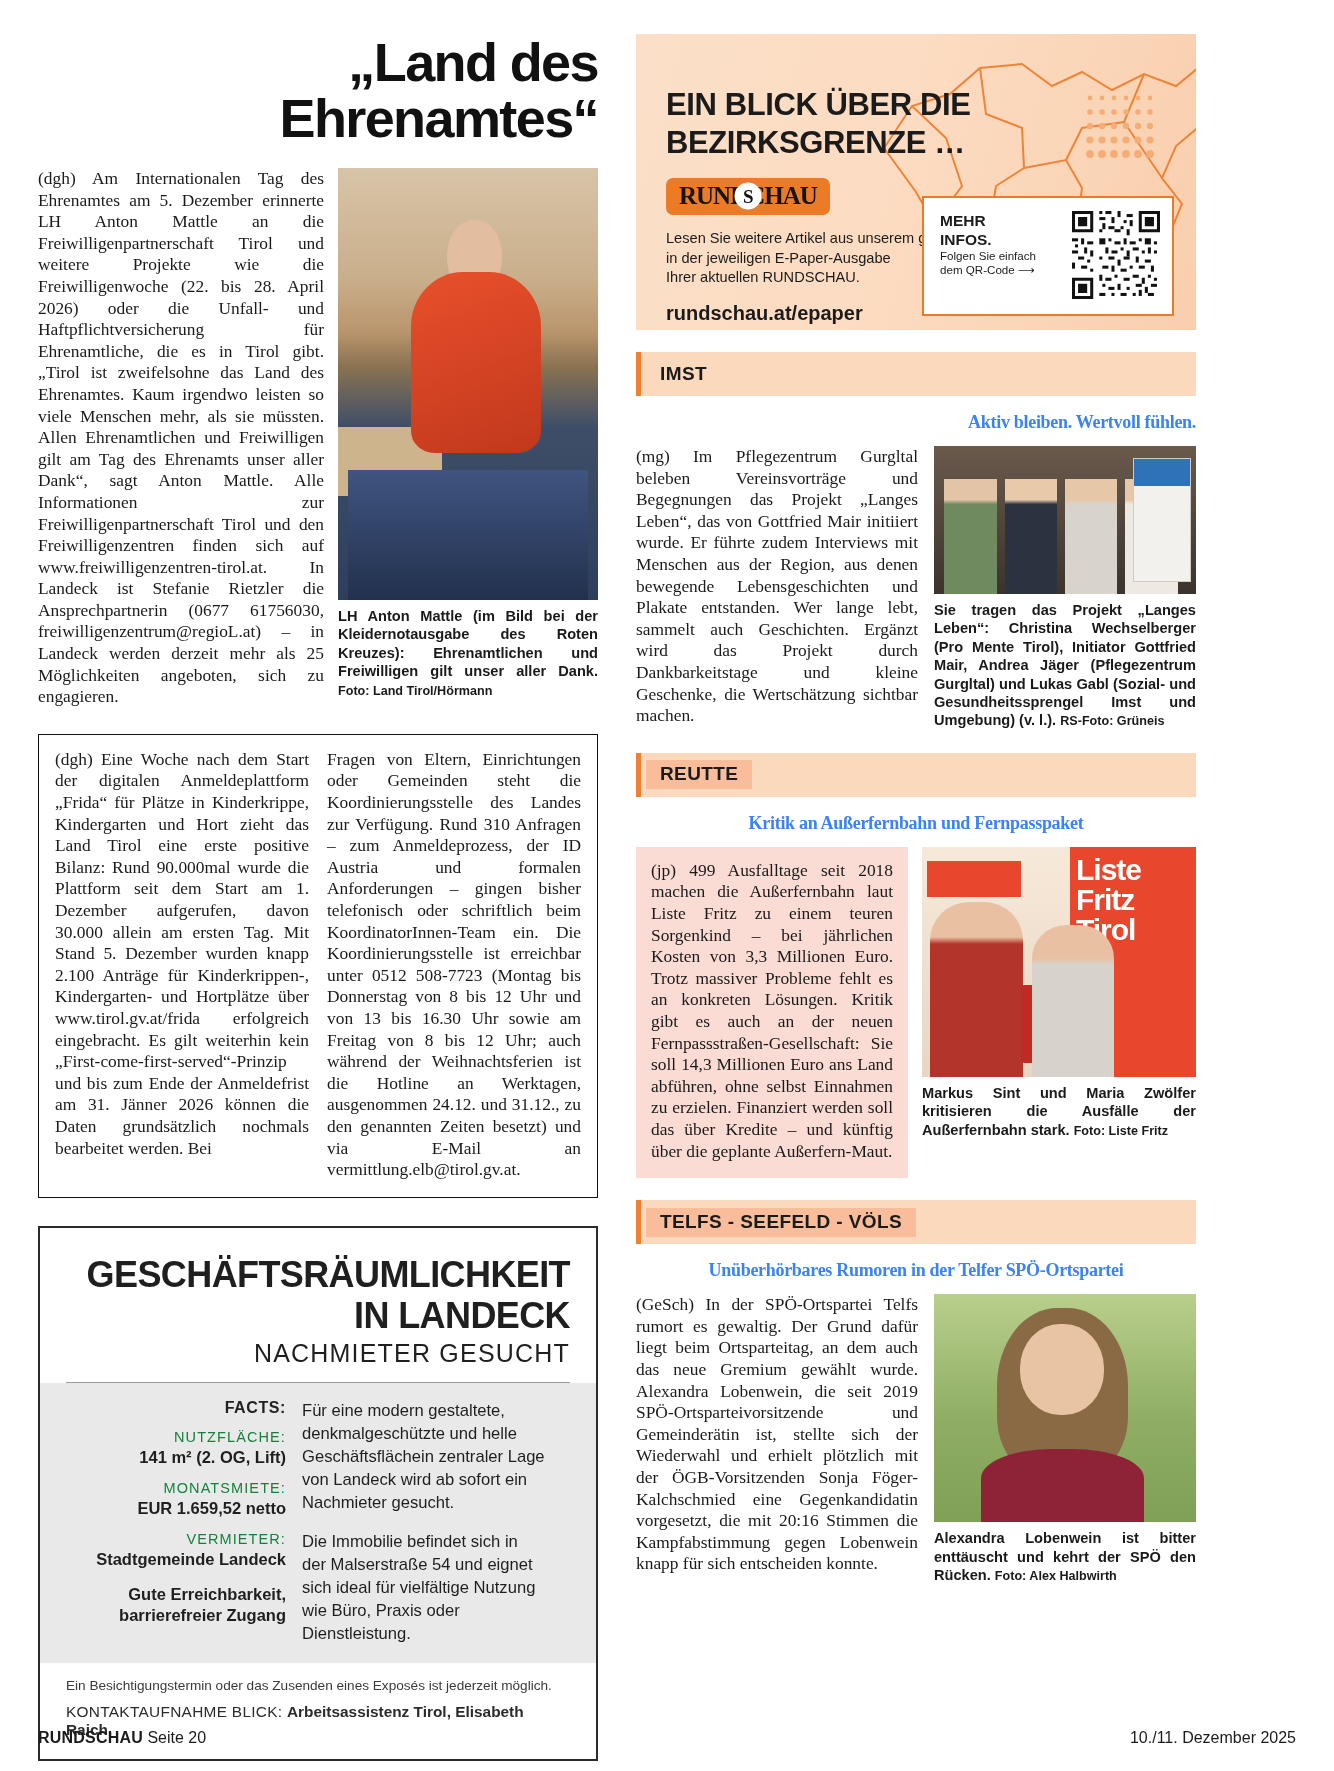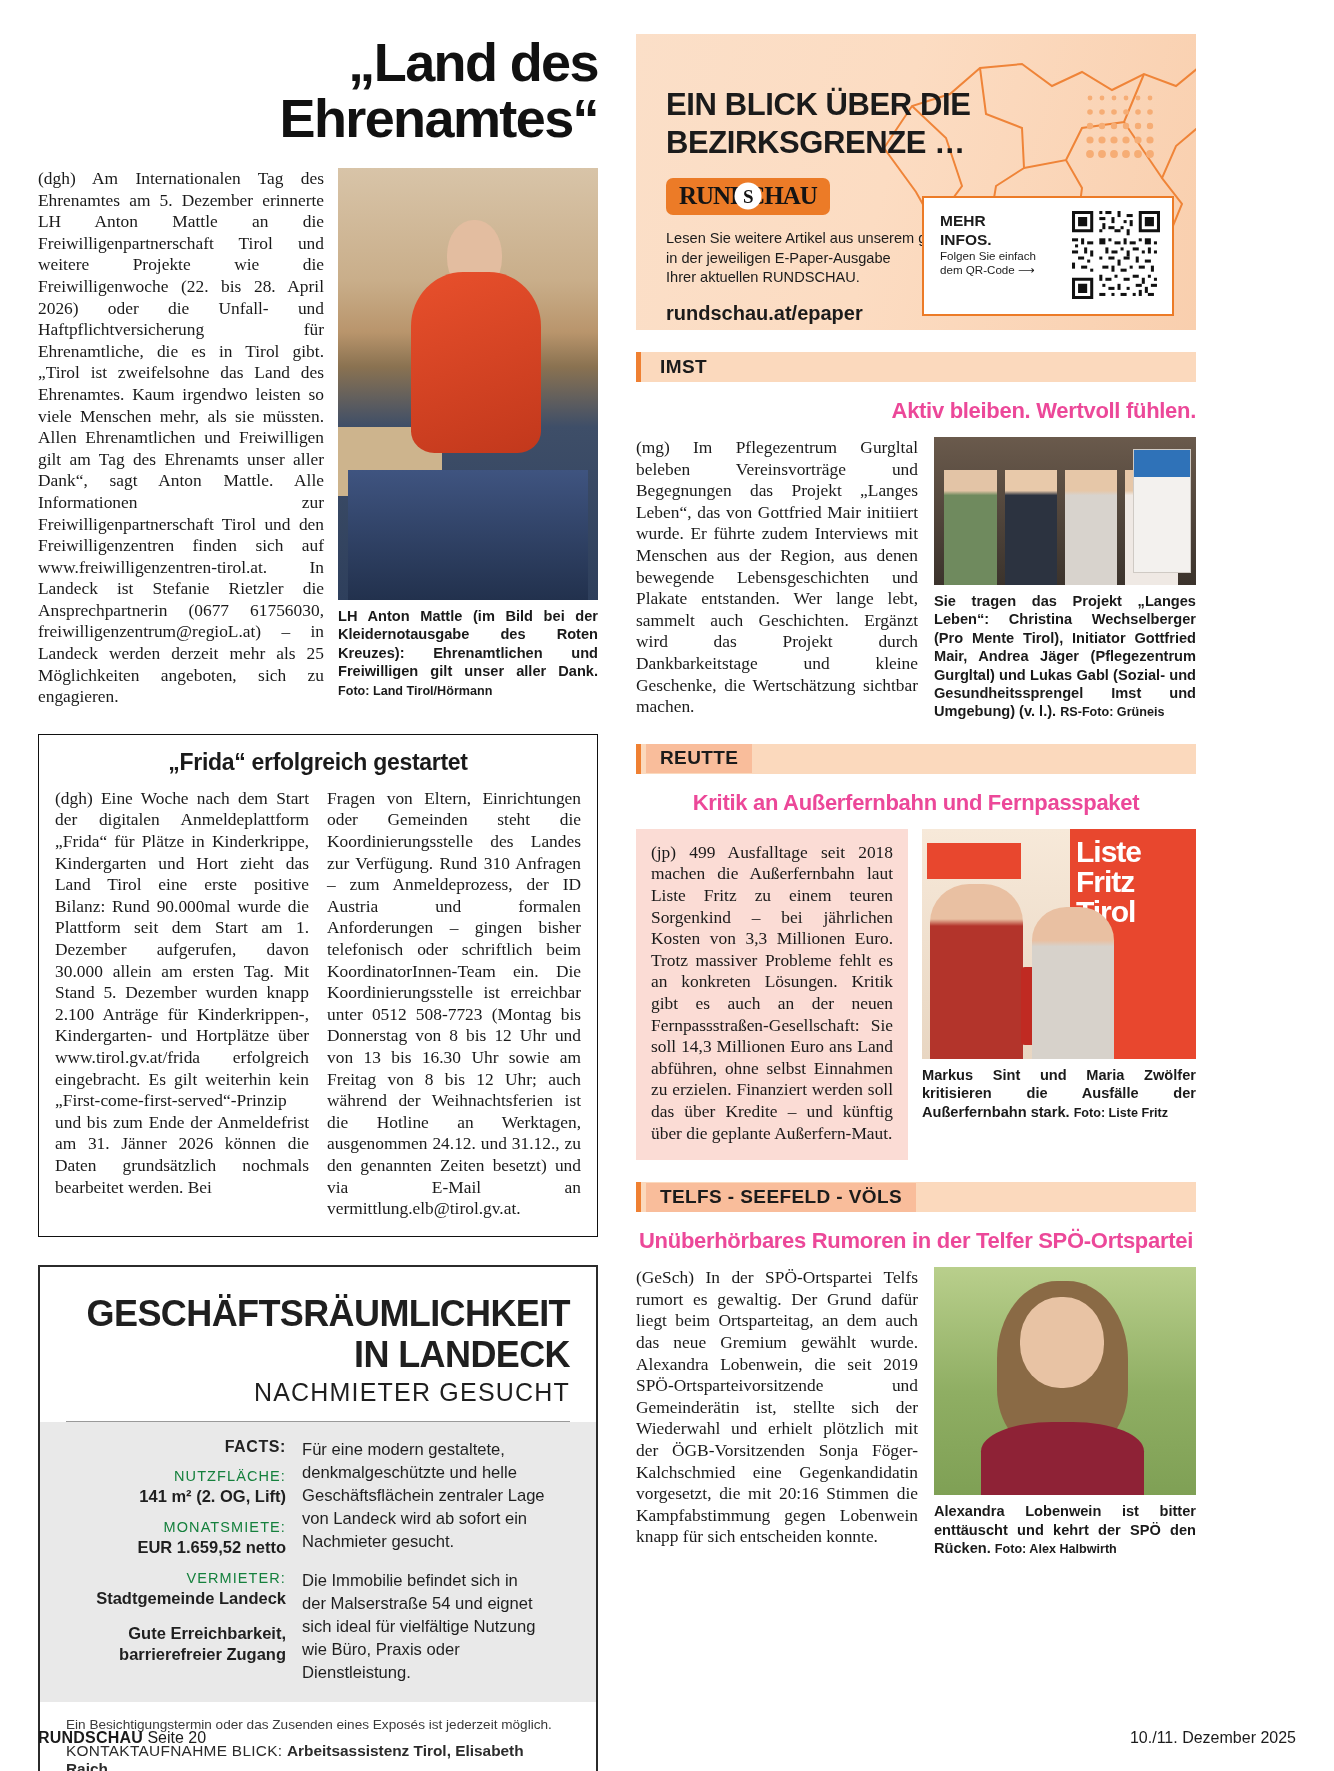--- a/index.html
+++ b/index.html
@@ -246,48 +246,48 @@
     right: -10px; top: -6px;
     width: 330px; height: 300px;
     z-index: 1;
     opacity: .95;
   }
 
   
   .banner {
     position: relative;
     background: #fbd9bd;
-    height: 30px;
+    height: 44px;
     margin-top: 22px;
     display: flex; align-items: center;
   }
   .banner::before {
     content: "";
     position: absolute; left: 0; top: 0; bottom: 0;
     width: 5px; background: #ef8032;
   }
   .banner .chip {
     font-family: "Liberation Sans", sans-serif;
     font-weight: bold;
     font-size: 19px;
     letter-spacing: .4px;
     color: #1b1b1b;
     padding: 3px 14px 4px 14px;
     margin-left: 10px;
   }
   .banner.with-chip .chip { background: #f9bd9b; }
 
   .art-title {
-    font-family: Liberation Sans, sans-serif;
-    font-weight: bold;
-    font-size: 22px;
+    font-family: Liberation Serif, serif;
+    font-weight: bold;
+    font-size: 18px;
     letter-spacing: -0.3px;
     text-align: center;
     margin: 16px 0 13px 0;
-    color: #ec4899;
+    color: #3b82f6;
   }
   .art-title.right { text-align: right; }
 
   .art-flow { display: flex; gap: 16px; }
   .art-flow .tx { flex: 1; }
   .art-flow .fg { width: 262px; }
 
   
   .pinkbox {
     background: #fbdcd5;
@@ -415,21 +415,20 @@
             </div>
           </div>
           <div class="figcap cap">
             <span>LH Anton Mattle (im Bild bei der Kleidernotausgabe des Roten Kreuzes): Ehrenamtlichen und Freiwilligen gilt unser aller Dank.</span>
             <span class="credit">Foto: Land Tirol/Hörmann</span>
           </div>
         </div>
       </div>
 
       <div class="boxed">
-        <div class="box-title">„Frida“ erfolgreich gestartet</div>
         <div class="box-cols">
           <div class="body-text">(dgh) Eine Woche nach dem Start der digitalen Anmeldeplattform „Frida“ für Plätze in Kinderkrippe, Kindergarten und Hort zieht das Land Tirol eine erste positive Bilanz: Rund 90.000mal wurde die Plattform seit dem Start am 1. Dezember aufgerufen, davon 30.000 allein am ersten Tag. Mit Stand 5. Dezember wurden knapp 2.100 Anträge für Kinderkrippen-, Kindergarten- und Hortplätze über www.tirol.gv.at/frida erfolgreich eingebracht. Es gilt weiterhin kein „First-come-first-served“-Prinzip und bis zum Ende der Anmeldefrist am 31. Jänner 2026 können die Daten grundsätzlich nochmals bearbeitet werden. Bei</div>
           <div class="body-text">Fragen von Eltern, Einrichtungen oder Gemeinden steht die Koordinierungsstelle des Landes zur Verfügung. Rund 310 Anfragen – zum Anmeldeprozess, der ID Austria und formalen Anforderungen – gingen bisher telefonisch oder schriftlich beim KoordinatorInnen-Team ein. Die Koordinierungsstelle ist erreichbar unter 0512 508-7723 (Montag bis Donnerstag von 8 bis 12 Uhr und von 13 bis 16.30 Uhr sowie am Freitag von 8 bis 12 Uhr; auch während der Weihnachtsferien ist die Hotline an Werktagen, ausgenommen 24.12. und 31.12., zu den genannten Zeiten besetzt) und via E-Mail an vermittlung.elb@tirol.gv.at.</div>
         </div>
       </div>
 
       <div class="advert">
         <div class="ad-h1">GESCHÄFTSRÄUMLICHKEIT</div>
         <div class="ad-h1">IN LANDECK</div>
         <div class="ad-h2">NACHMIETER GESUCHT</div>

